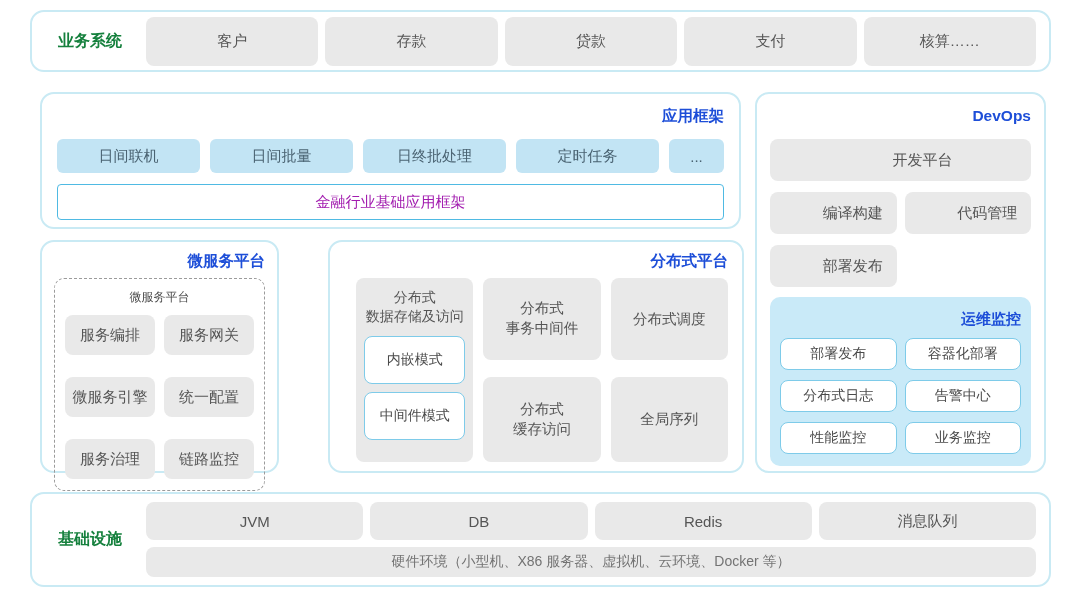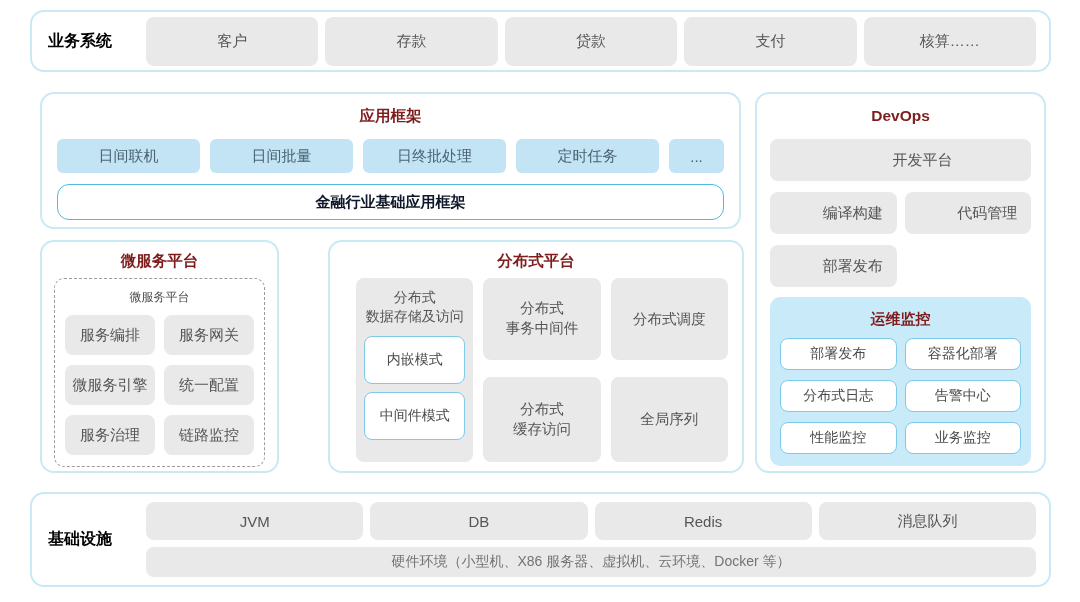--- a/index.html
+++ b/index.html
@@ -20,63 +20,63 @@
   }
   .bbox{
     background:#c2e4f4;border-radius:6px;color:#4a6372;
     display:flex;align-items:center;justify-content:center;font-size:15px;
   }
   .wbox{
     background:#fff;border:1px solid #7ecbe9;border-radius:8px;color:#4a4a4a;
     display:flex;align-items:center;justify-content:center;font-size:14px;
   }
   .sec-title{
-    text-align:center;font-size:15.5px;font-weight:600;color:#7f1d1d;
+    text-align:right;font-size:15.5px;font-weight:600;color:#1d4ed8;
     line-height:20px;
   }
   .side-label{
-    font-size:16px;font-weight:600;color:#000000;text-align:left;
+    font-size:16px;font-weight:600;color:#15803d;text-align:center;
     flex:0 0 84px;
   }
   .ml{white-space:pre-line;line-height:1.35;}
   
   .p-business{left:30px;top:10px;width:1021px;height:62px;
     display:flex;align-items:center;padding:0 13px 0 16px;gap:14px;}
   .p-business .hrow{flex:1;display:flex;gap:7px;}
   .p-business .gbox{flex:1;height:49px;}
   
   .p-appfw{left:40px;top:92px;width:701px;height:137px;padding:12px 15px;}
   .p-appfw .hrow{display:flex;gap:10px;margin-top:13px;}
   .p-appfw .bbox{flex:1;height:34px;}
   .p-appfw .bbox.dots{flex:0 0 55px;}
   .base-bar{
-    margin-top:11px;height:36px;border:1px solid #4fbae3;border-radius:12px;
+    margin-top:11px;height:36px;border:1px solid #4fbae3;border-radius:4px;
     display:flex;align-items:center;justify-content:center;
-    color:#0f172a;font-size:15px;font-weight:700;box-sizing:border-box;
+    color:#a21caf;font-size:15px;font-weight:400;box-sizing:border-box;
   }
   
   .p-devops{left:755px;top:92px;width:291px;height:381px;padding:12px 13px;}
   .p-devops .wide{height:42px;margin-top:13px;padding-left:44px;}
   .p-devops .grid2{display:grid;grid-template-columns:1fr 1fr;gap:11px 8px;margin-top:11px;}
   .p-devops .grid2 .gbox{height:42px;padding-left:39px;}
   .monitor{
     margin-top:10px;background:#c9eaf8;border-radius:10px;
     padding:7px 10px 12px;box-sizing:border-box;
   }
   .monitor .sec-title{margin:5px 0 9px;font-size:15px;}
   .monitor .grid2m{display:grid;grid-template-columns:1fr 1fr;gap:10px 8px;}
   .monitor .wbox{height:30px;}
   
   .p-micro{left:40px;top:240px;width:239px;height:233px;padding:9px 12px;box-sizing:border-box;}
   .dashed{
     margin-top:7px;border:1px dashed #9b9b9b;border-radius:10px;
     padding:7px 10px 11px;box-sizing:border-box;
   }
   .dashed .inner-title{text-align:center;font-size:12px;color:#4a4a4a;margin:3px 0 9px;}
-  .dashed .grid2{display:grid;grid-template-columns:1fr 1fr;gap:10px 9px;}
+  .dashed .grid2{display:grid;grid-template-columns:1fr 1fr;gap:22px 9px;}
   .dashed .gbox{height:40px;}
   
   .p-dist{left:328px;top:240px;width:416px;height:233px;padding:9px 14px;box-sizing:border-box;}
   .p-dist .body{display:grid;grid-template-columns:1fr 1fr 1fr;gap:10px;margin-top:7px;height:184px;padding-left:12px;}
   .tallbox{
     background:#e9e9e9;border-radius:8px;display:flex;flex-direction:column;
     padding:0 8px 10px;box-sizing:border-box;
   }
   .tallbox .tlabel{
     flex:0 0 58px;display:flex;align-items:center;justify-content:center;

